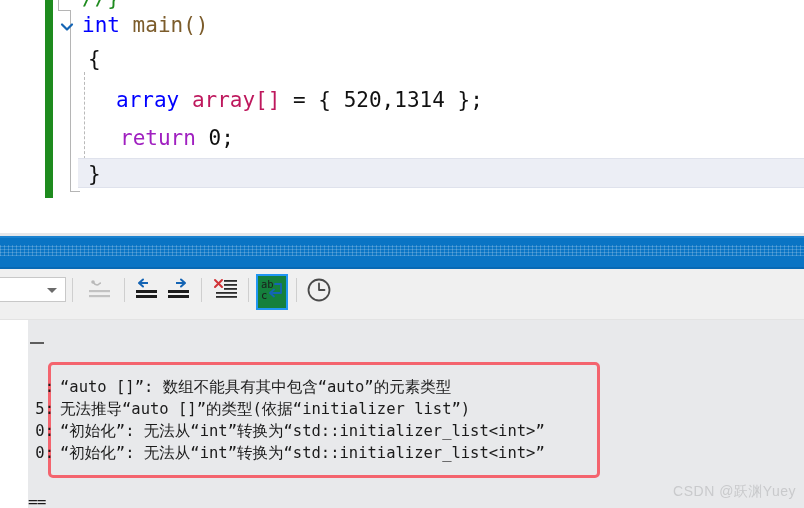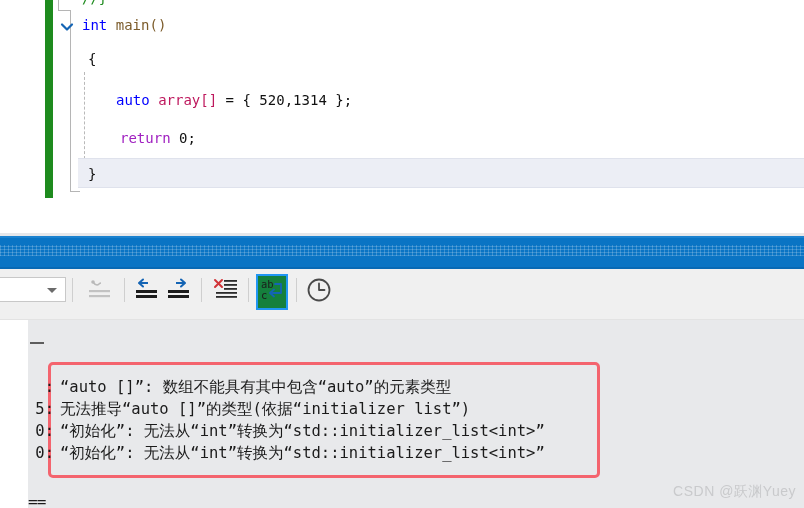--- a/index.html
+++ b/index.html
@@ -80,21 +80,21 @@
     height: 18px;
     cursor: pointer;
   }
   .collapse-glyph svg { display:block; }
 
   .code-line {
     position: absolute;
     left: 82px;
     white-space: pre;
     font-family: "DejaVu Sans Mono", monospace;
-    font-size: 14px;
+    font-size: 21px;
     line-height: 24px;
     color: #000000;
   }
   .cl-cut   { top: -14px; }
   .cl-main  { top: 13px; }
   .cl-brace1{ top: 47px; }
   .cl-auto  { top: 88px; }
   .cl-return{ top: 126px; }
   .cl-brace2{ top: 162px; }
 
@@ -311,21 +311,21 @@
       <path d="M4 6.5 L9 11.5 L14 6.5" fill="none" stroke="#1464b4" stroke-width="2.2" stroke-linecap="round" stroke-linejoin="round"></path>
     </svg>
   </div>
 
   <div class="code-line cl-cut" style="color:#1e8b1e;">//}</div>
 
   <div class="code-line cl-main"><span class="kw-blue">int</span><span class="plain"> </span><span class="id-brown">main()</span></div>
 
   <div class="code-line cl-brace1" style="left:88px;"><span class="plain">{</span></div>
 
-  <div class="code-line cl-auto" style="left:116px;"><span class="squiggle-wrap"><span class="kw-blue">auto</span><span class="squiggle">
+  <div class="code-line cl-auto" style="left:116px;"><span class="squiggle-wrap"><span class="kw-blue">array</span><span class="squiggle">
           
         </span></span><span class="plain"> </span><span class="id-slate">array[]</span><span class="plain"> </span><span class="plain">=</span><span class="plain"> </span><span class="plain">{</span><span class="plain"> </span><span class="num">520</span><span class="plain">,</span><span class="num">1314</span><span class="plain"> </span><span class="plain">}</span><span class="plain">;</span></div>
 
   <div class="code-line cl-return" style="left:120px;"><span class="kw-purple">return</span><span class="plain"> </span><span class="plain">0</span><span class="plain">;</span></div>
 
   <div class="current-line-hl"></div>
 
   <div class="code-line cl-brace2" style="left:88px;"><span class="plain">}</span></div>
 </div>
 

